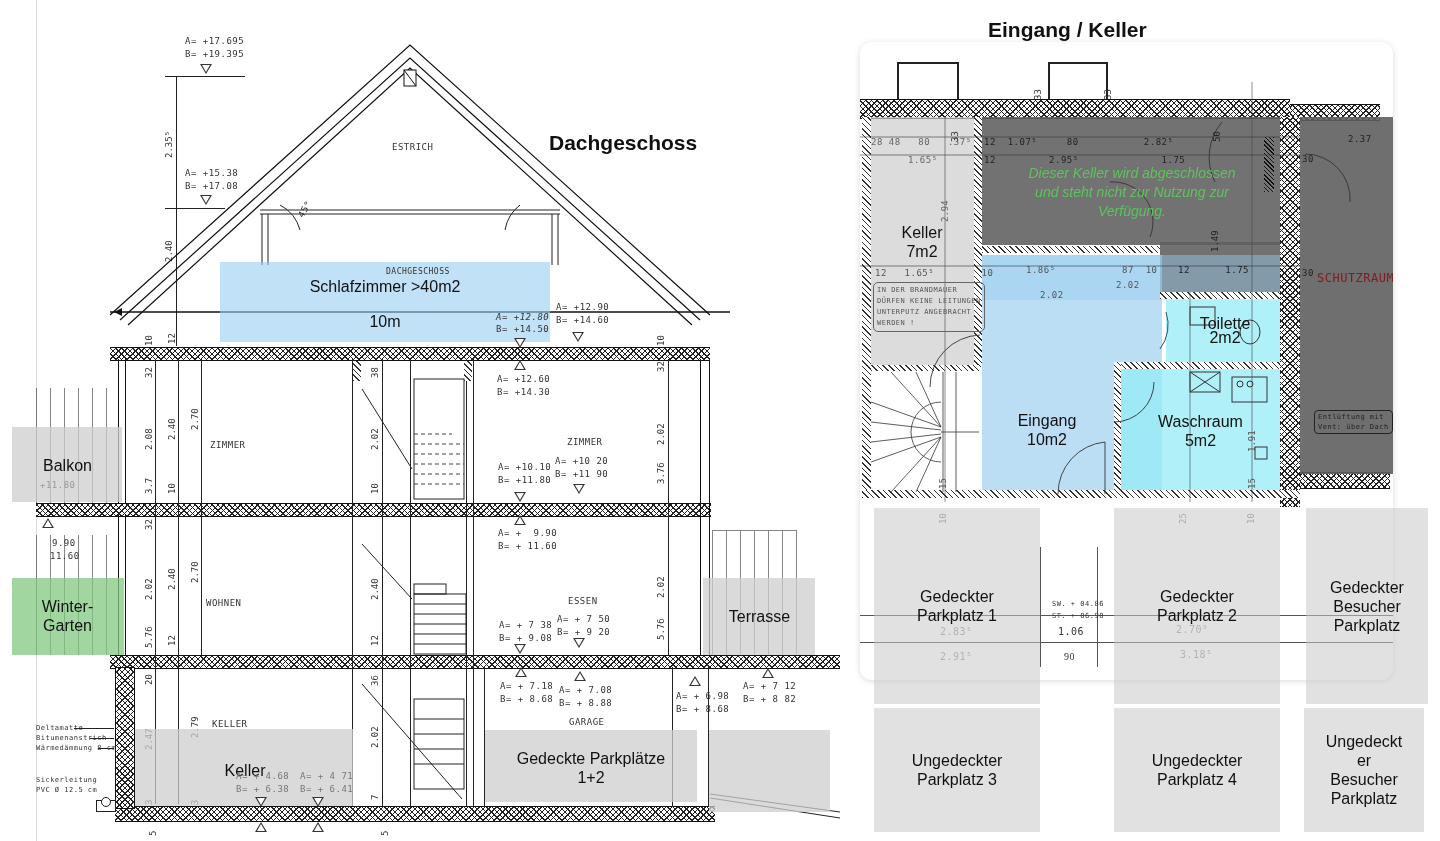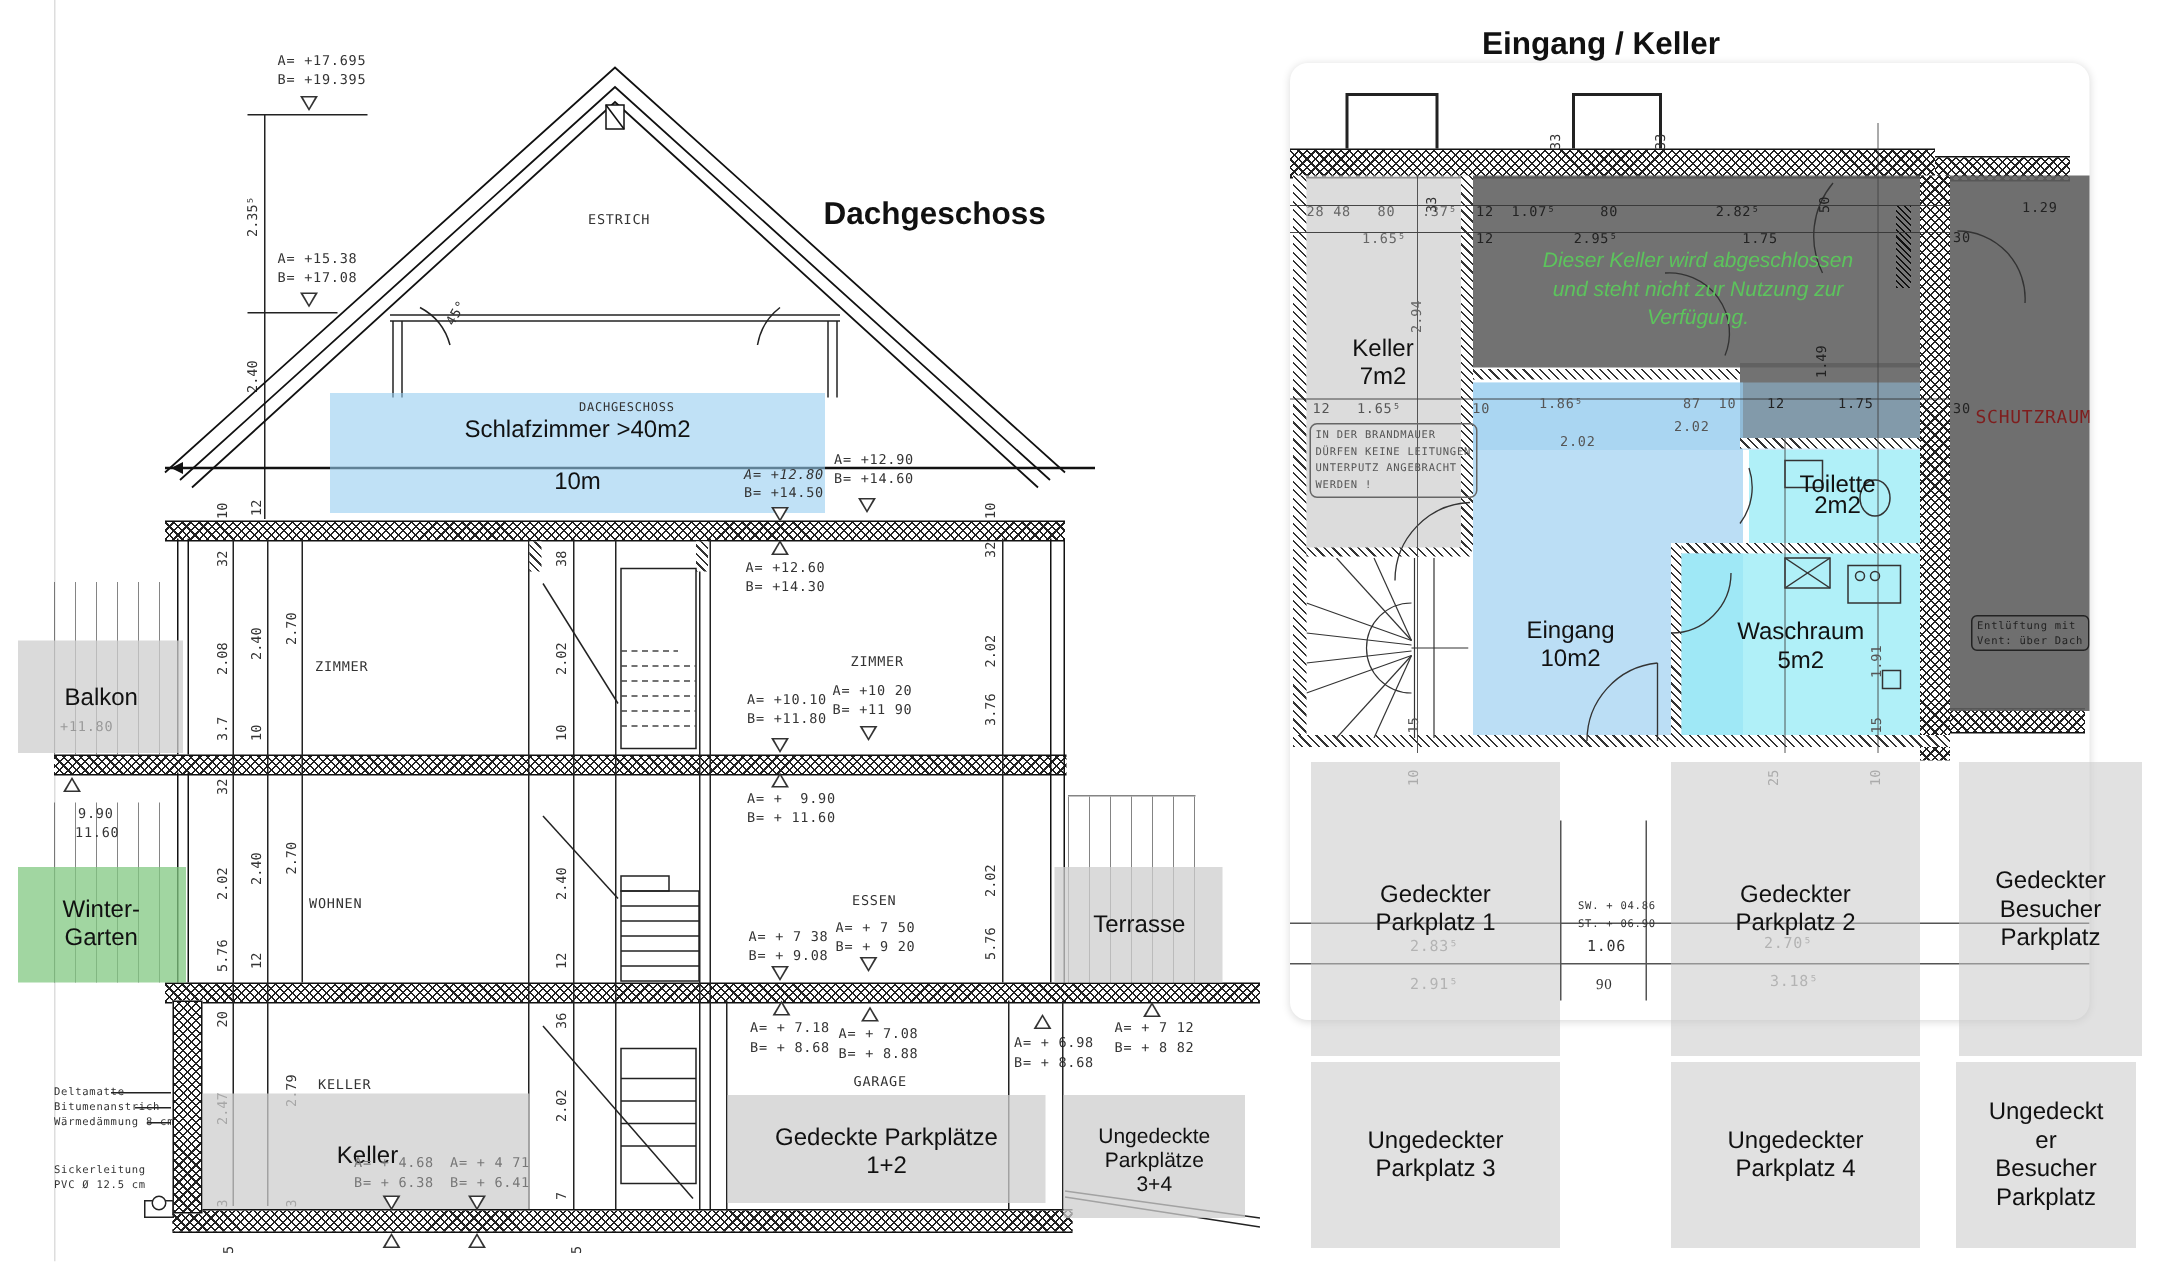--- a/index.html
+++ b/index.html
@@ -246,23 +246,20 @@
   <div class="line" style="left:708px;top:667px;width:1px;height:140px;"></div>
   <svg class="abs" style="left:700px;top:790px;" width="140" height="30">
     <line x1="10" y1="4" x2="140" y2="22" stroke="#222"></line>
     <line x1="10" y1="8" x2="140" y2="28" stroke="#222"></line>
   </svg>
 
   <div class="abs" style="left:485px;top:730px;width:212px;height:72px;background:rgba(205,205,205,0.75);"></div>
   <div class="overlay-label" style="left:490px;top:748px;width:202px;height:40px;white-space:pre-line;">Gedeckte Parkplätze
 1+2</div>
   <div class="abs" style="left:709px;top:730px;width:121px;height:82px;background:rgba(205,205,205,0.75);"></div>
-  <div class="overlay-label" style="left:712px;top:745px;width:115px;height:55px;white-space:pre-line;font-size:14px;line-height:16px;">Ungedeckte
-Parkplätze
-3+4</div>
 </div>
 
 <div class="title" style="left:988px;top:18px;">Eingang / Keller</div>
 
 <div class="plan-card">
 
   <div class="abs" style="left:37px;top:20px;width:58px;height:38px;border:2px solid #222;background:#fff;"></div>
   <div class="abs" style="left:188px;top:20px;width:56px;height:38px;border:2px solid #222;background:#fff;"></div>
 
   <div class="abs cross" style="left:0;top:57px;width:430px;height:18px;"></div>
@@ -275,21 +272,21 @@
   <div class="abs" style="left:11px;top:75px;width:108px;height:250px;background:rgba(205,205,205,0.7);"></div>
   <div class="abs diag" style="left:114px;top:75px;width:8px;height:250px;"></div>
   <div class="abs diag" style="left:11px;top:323px;width:110px;height:6px;"></div>
 
   <div class="abs" style="left:122px;top:75px;width:298px;height:128px;background:rgba(95,95,95,0.88);"></div>
   <div class="abs" style="left:300px;top:200px;width:120px;height:50px;background:rgba(95,95,95,0.88);"></div>
   <div class="abs" style="left:404px;top:95px;width:10px;height:55px;background:repeating-linear-gradient(45deg,#111 0 1px,#777 1px 3px);"></div>
 
   <div class="abs" style="left:440px;top:75px;width:128px;height:357px;background:rgba(95,95,95,0.9);"></div>
   <div class="abs cad" style="left:457px;top:229px;font-size:12px;color:#7f1d1d;">SCHUTZRAUM</div>
-  <div class="abs cad" style="left:488px;top:90px;color:#222;">1.29</div>
+  <div class="abs cad" style="left:488px;top:90px;color:#222;">2.37</div>
   <div class="abs cad" style="left:442px;top:110px;color:#222;">30</div>
   <div class="abs cad" style="left:442px;top:224px;color:#222;">30</div>
   <div class="abs cad" style="left:454px;top:368px;font-size:7px;line-height:10px;color:#222;border:1px solid #222;border-radius:4px;padding:1px 3px;white-space:pre;">Entlüftung mit
 Vent: über Dach</div>
 
   <div class="abs" style="left:122px;top:213px;width:180px;height:235px;background:rgba(150,205,240,0.65);"></div>
   <div class="abs" style="left:122px;top:213px;width:298px;height:45px;background:rgba(150,205,240,0.45);"></div>
   <div class="abs diag" style="left:122px;top:204px;width:178px;height:7px;"></div>
 
   <div class="abs" style="left:306px;top:258px;width:114px;height:62px;background:rgba(150,235,245,0.75);"></div>

